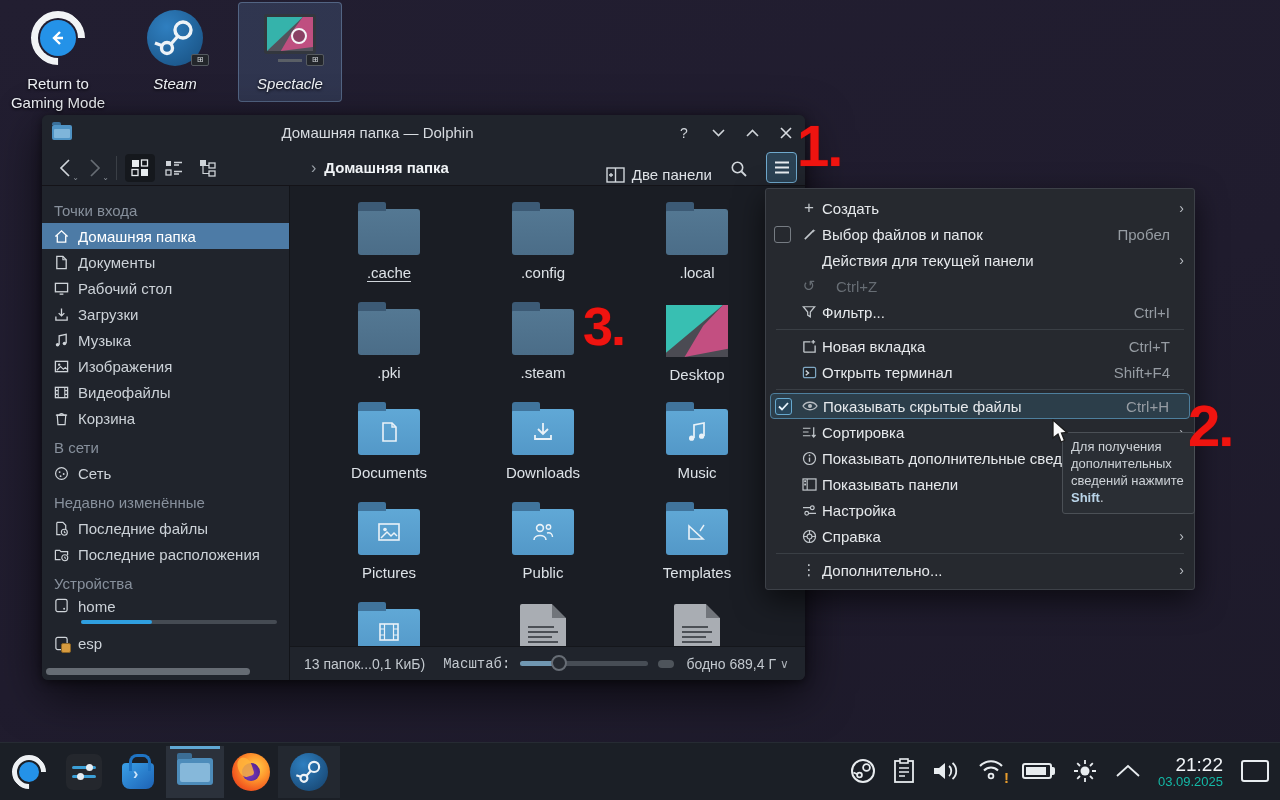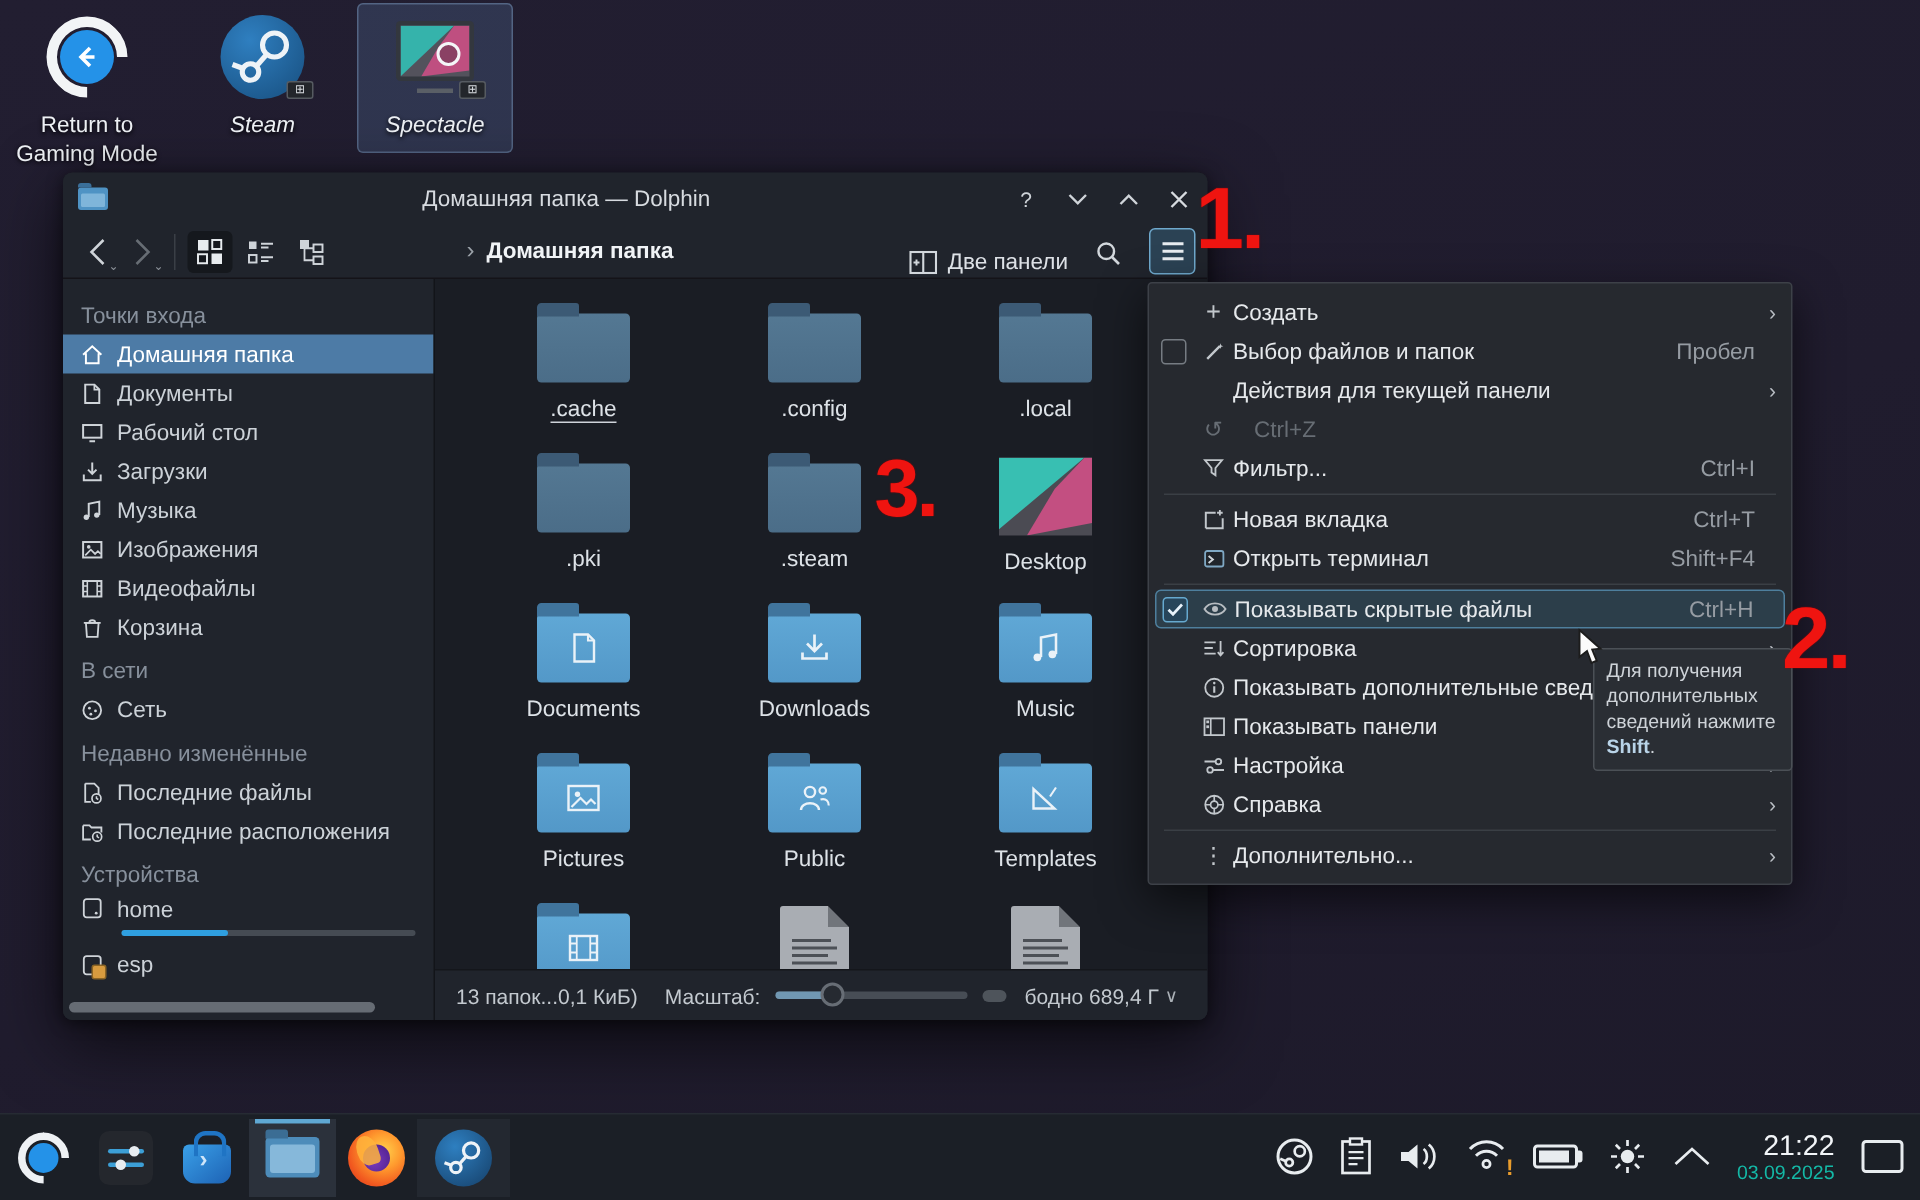--- a/index.html
+++ b/index.html
@@ -540,21 +540,21 @@
                   <div class="l" style="top:27px;width:30px;"></div>
                 <div class="l" style="top:32px;width:24px;"></div>
                   <div class="l" style="top:37px;width:30px;"></div>
               </div>
             </div>
           </div>
         </div>
 
         <div class="statusbar">
           <span>13 папок...0,1 КиБ)</span>
-          <span style="margin-left:8px;">Масштаб:</span>
+          <span style="margin-left:8px;font-family:Liberation Mono, monospace;">Масштаб:</span>
           <div class="zoomtrack">
             <div class="zfill"></div>
               <div class="zoomknob"></div>
           </div>
           <div class="zpill"></div>
           <div class="freespace">
             <span>бодно 689,4 Г</span>
             <span style="font-size:12px;color:#aab0b6;">∨</span>
           </div>
         </div>

